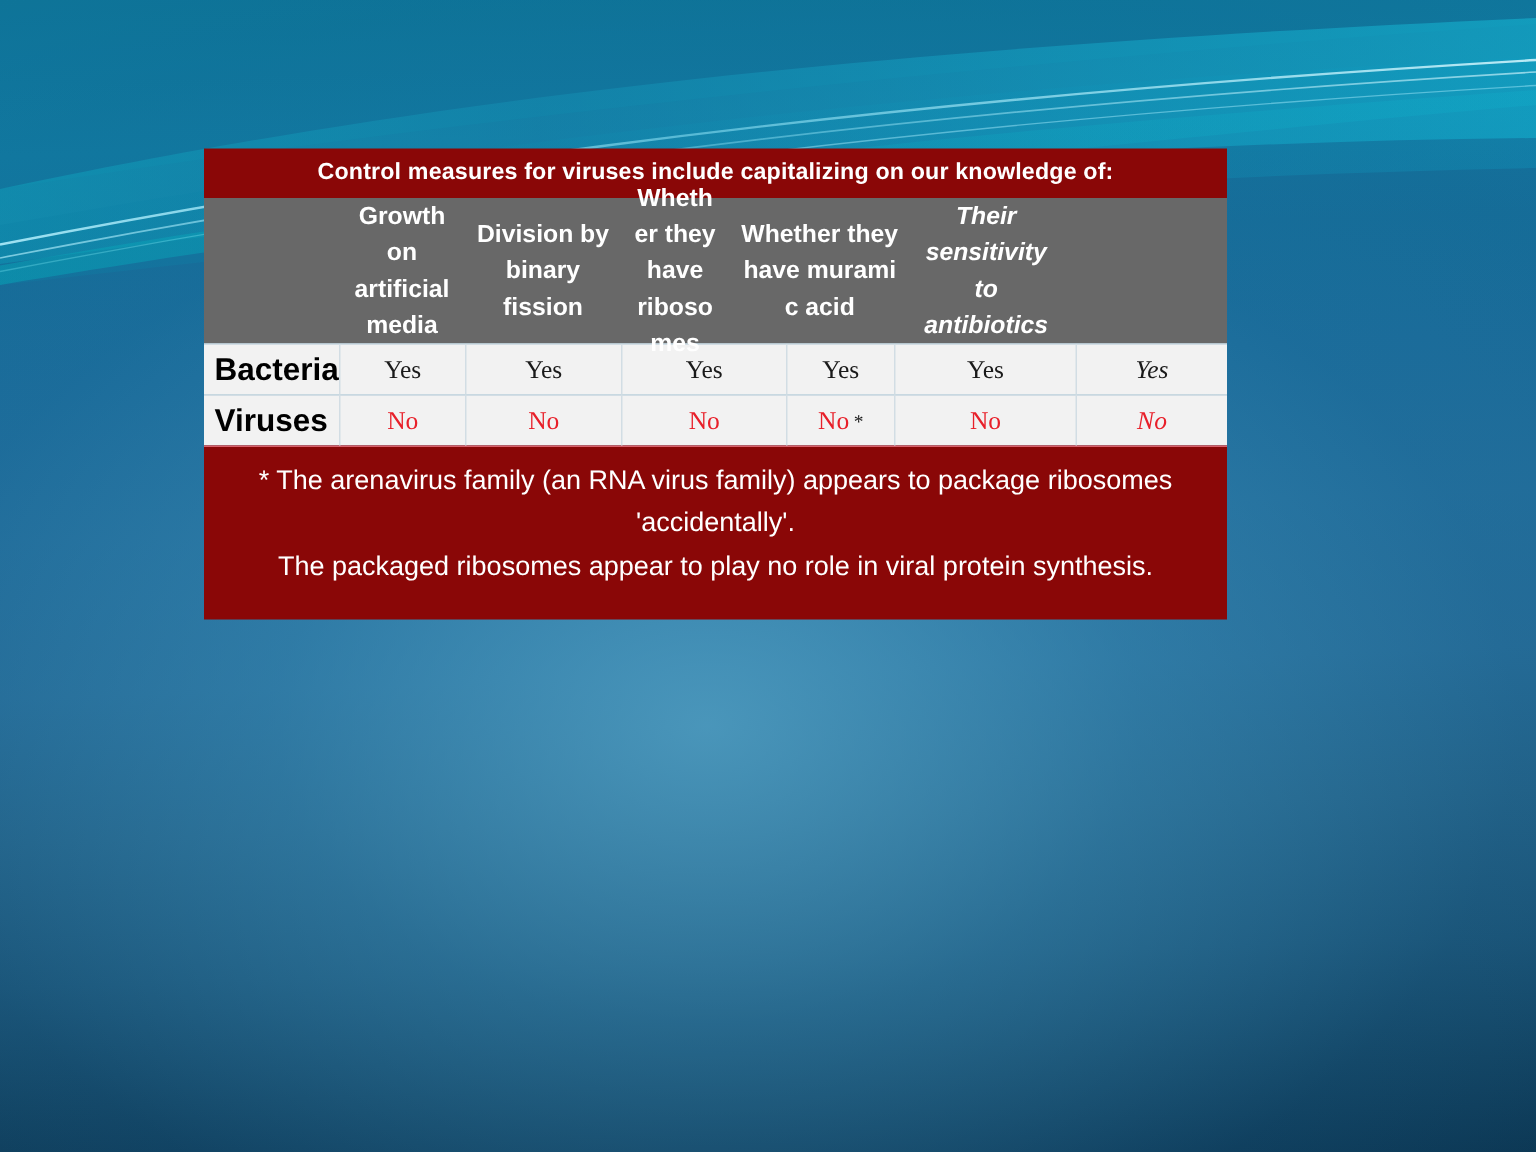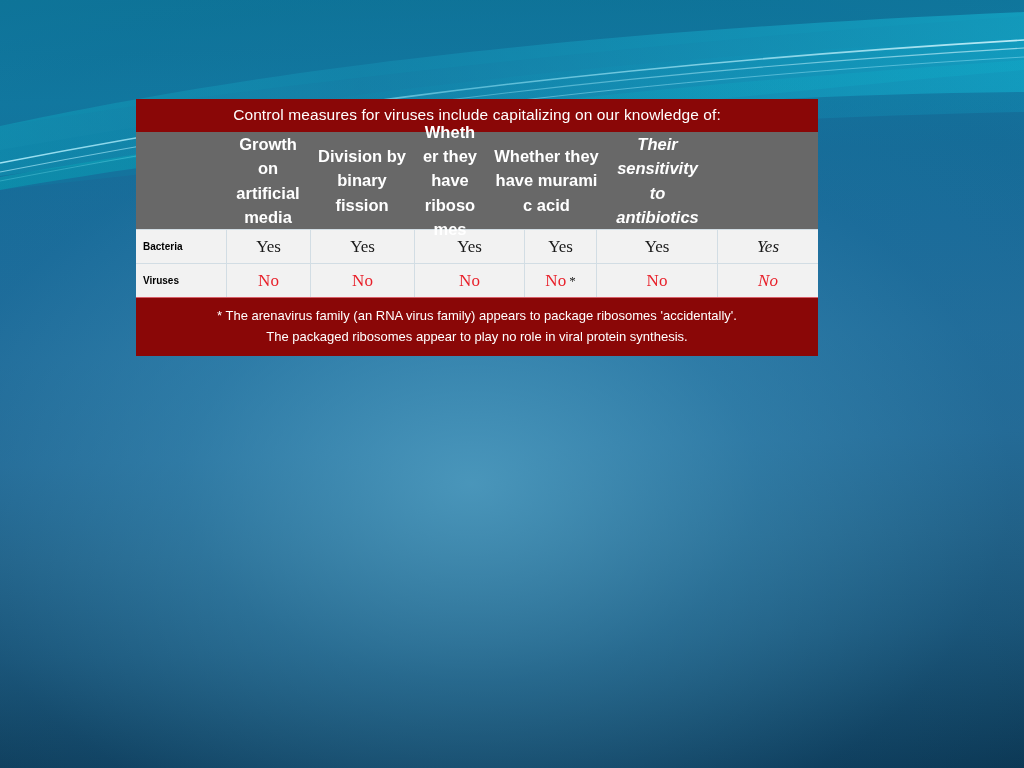--- a/index.html
+++ b/index.html
@@ -56,21 +56,21 @@
     position: absolute;
     left: 136px;
     top: 99px;
     width: 682px;
   }
 
   .tbl-title {
     background: #8a0707;
     color: #ffffff;
     font-size: 15.5px;
-    font-weight: normal;
+    font-weight: bold;
     text-align: center;
     line-height: 31px;
     height: 33px;
     letter-spacing: 0.1px;
   }
 
   .tbl-head {
     display: flex;
     background: #686868;
     height: 97px;
@@ -107,40 +107,40 @@
     font-family: "Liberation Serif", serif;
     font-size: 17px;
     color: #1a1a1a;
   }
   .tbl-row .cell:first-child {
     border-left: none;
     justify-content: flex-start;
     padding-left: 7px;
     font-family: "Liberation Sans", sans-serif;
     font-weight: bold;
-    font-size: 10px;
+    font-size: 21px;
     color: #000000;
   }
   .tbl-row.negative .cell:not(:first-child) { color: #e8202a; text-align: right; }
 
   .star {
     color: #1a1a1a;
     font-family: "Liberation Serif", serif;
     font-size: 13px;
     vertical-align: super;
     margin-left: 3px;
   }
 
   .tbl-foot {
     background: #8a0707;
     color: #ffffff;
-    font-size: 13px;
+    font-size: 18px;
     text-align: center;
     line-height: 1.58;
-    padding: 8px 10px 9px 10px;
+    padding: 8px 10px 22px 10px;
     box-sizing: border-box;
     border-top: 1px solid #d8606a;
   }
 
   
   .c0 { width: 90px;  }
   .c1 { width: 84px;  }
   .c2 { width: 104px; }
   .c3 { width: 110px; }
   .c4 { width: 72px;  }

